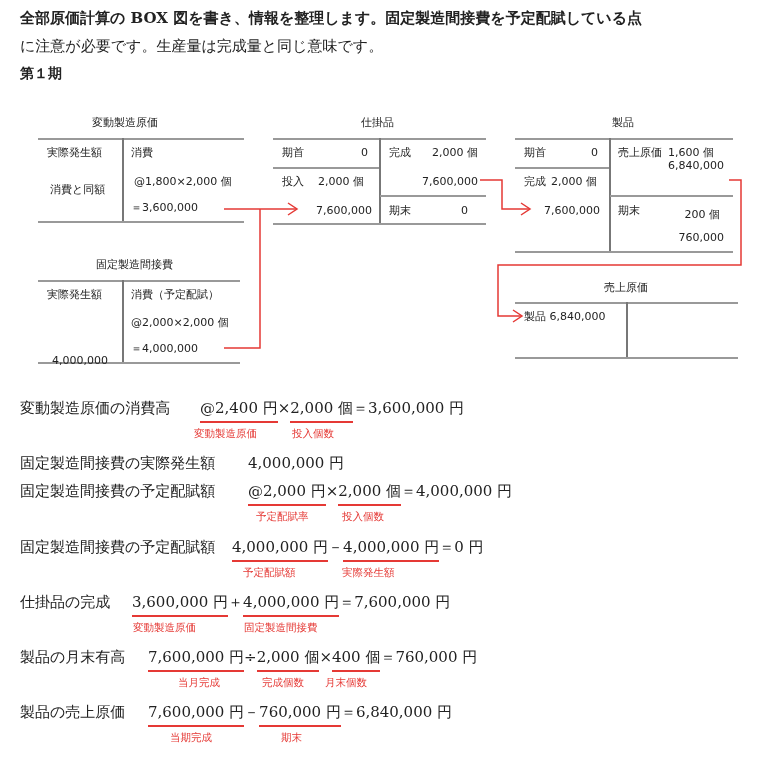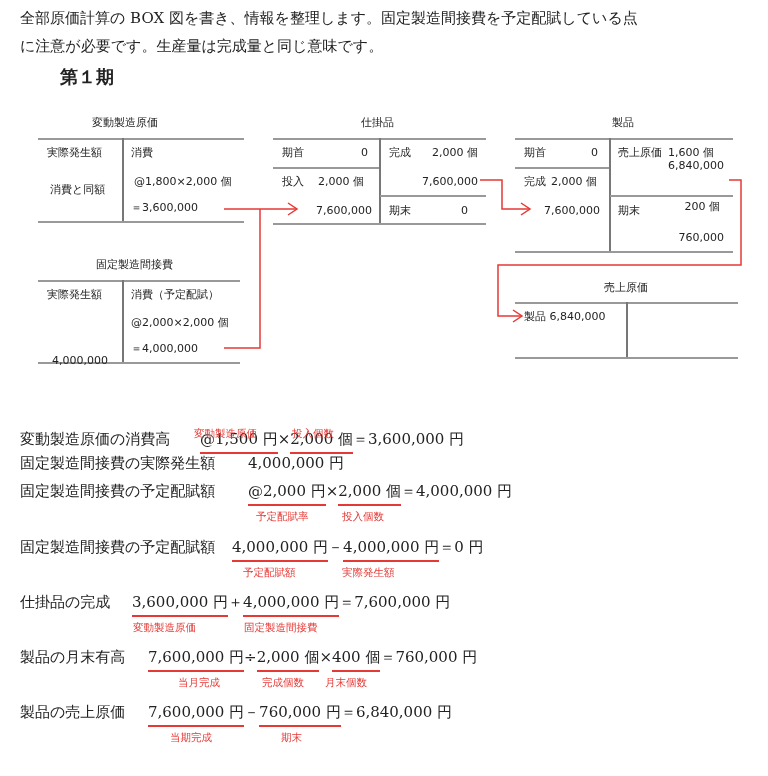--- a/index.html
+++ b/index.html
@@ -1,37 +1,37 @@
 <!DOCTYPE html>
 <html><head>
 <meta charset="utf-8">
 <style>
   html, body { margin:0; padding:0; background:#ffffff; }
   body { width:768px; height:776px; position:relative; overflow:hidden;
          font-family:"DejaVu Serif", "Liberation Serif", serif; color:#222; }
   .intro { position:absolute; left:20px; font-size:15px; line-height:20px; color:#222; white-space:nowrap; }
-  .heading { position:absolute; left:20px; top:65px; font-size:18px; font-weight:bold;
-             font-family:"DejaVu Sans", "Liberation Sans", sans-serif;margin-left:40px; }
+  .heading { position:absolute; left:20px; top:65px; font-size:14px; font-weight:bold;
+             font-family:"DejaVu Sans", "Liberation Sans", sans-serif; }
   .diagram { position:absolute; left:0; top:0; width:768px; height:380px; }
   .bt { position:absolute; font-family:"DejaVu Sans", "Liberation Sans", sans-serif; font-size:11px;
         color:#222; white-space:nowrap; line-height:14px; }
   .hline { position:absolute; height:1.5px; background:#999; }
   .vline { position:absolute; width:1.5px; background:#777; }
   .r { text-align:right; }
   .calc { position:absolute; left:20px; font-size:15px; white-space:nowrap; line-height:20px; color:#222; }
   .calc .lbl { display:inline-block; }
   .ul { position:relative; display:inline-block; }
   .ul::after { content:""; position:absolute; left:0; right:0; bottom:-5px; height:2px; background:#e53935; }
   .note { position:absolute; font-family:"DejaVu Sans", "Liberation Sans", sans-serif; font-size:10.5px;
           color:#e53935; white-space:nowrap; }
 </style>
 </head>
 <body>
 
-<div class="intro" style="top:8px;">全部原価計算の BOX 図を書き、情報を整理します。固定製造間接費を予定配賦している点</div>
+<div class="intro" style="top:8px;font-weight:bold;">全部原価計算の BOX 図を書き、情報を整理します。固定製造間接費を予定配賦している点</div>
 <div class="intro" style="top:36px;">に注意が必要です。生産量は完成量と同じ意味です。</div>
 <div class="heading">第１期</div>
 
 <div class="diagram">
 
   <div>
     <div class="bt" style="left:92px;top:116px;">変動製造原価</div>
     <div class="hline" style="left:38px;top:138px;width:206px;"></div>
     <div class="vline" style="left:122px;top:138px;height:83px;"></div>
     <div class="hline" style="left:38px;top:221px;width:206px;"></div>
@@ -82,21 +82,21 @@
     <div class="hline" style="left:515px;top:251px;width:218px;"></div>
     <div class="bt" style="left:524px;top:146px;">期首</div>
     <div class="bt r" style="left:560px;top:146px;width:38px;">0</div>
     <div class="bt" style="left:524px;top:175px;">完成</div>
     <div class="bt" style="left:551px;top:175px;">2,000 個</div>
     <div class="bt r" style="left:528px;top:204px;width:72px;">7,600,000</div>
     <div class="bt" style="left:618px;top:146px;">売上原価</div>
     <div class="bt" style="left:668px;top:146px;">1,600 個</div>
     <div class="bt r" style="left:640px;top:159px;width:84px;">6,840,000</div>
     <div class="bt" style="left:618px;top:204px;">期末</div>
-    <div class="bt r" style="left:660px;top:200px;width:60px;">200 個</div>
+    <div class="bt r" style="left:660px;top:208px;width:60px;">200 個</div>
     <div class="bt r" style="left:640px;top:231px;width:84px;">760,000</div>
   </div>
 
   <div>
     <div class="bt" style="left:604px;top:281px;">売上原価</div>
     <div class="hline" style="left:515px;top:302px;width:223px;"></div>
     <div class="vline" style="left:626px;top:302px;height:56px;"></div>
     <div class="hline" style="left:515px;top:357px;width:223px;"></div>
     <div class="bt" style="left:524px;top:310px;">製品 6,840,000</div>
   </div>
@@ -113,21 +113,21 @@
 
       <path d="M729 180 H741 V265 H498 V316 H522"></path>
       <path d="M513 310 L522 316 L513 322"></path>
     </g>
   </svg>
 </div>
 
 <div>
 
   <div class="calc" style="top:398px;">
-    <span class="lbl" style="width:180px;margin-top:31px;">変動製造原価の消費高</span><span class="ul">@1,500 円</span><span>×</span><span class="ul">2,000 個</span><span>＝3,600,000 円</span>
+    <span class="lbl" style="width:180px;">変動製造原価の消費高</span><span class="ul">@2,400 円</span><span>×</span><span class="ul">2,000 個</span><span>＝3,600,000 円</span>
   </div>
   <div class="note" style="left:194px;top:427px;">変動製造原価</div>
   <div class="note" style="left:292px;top:427px;">投入個数</div>
 
   <div class="calc" style="top:453px;">
     <span class="lbl" style="width:228px;">固定製造間接費の実際発生額</span><span>4,000,000 円</span>
   </div>
 
   <div class="calc" style="top:481px;">
     <span class="lbl" style="width:228px;">固定製造間接費の予定配賦額</span><span class="ul">@2,000 円</span><span>×</span><span class="ul">2,000 個</span><span>＝4,000,000 円</span>

